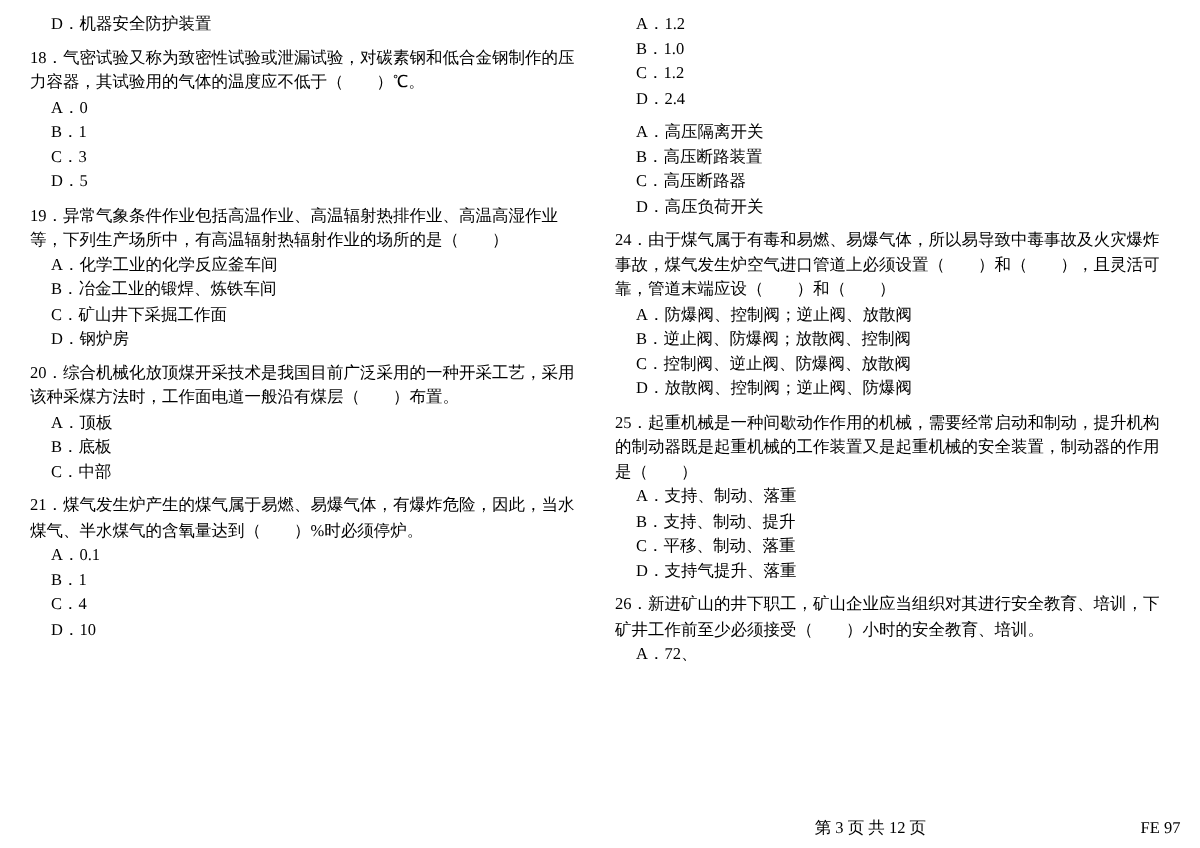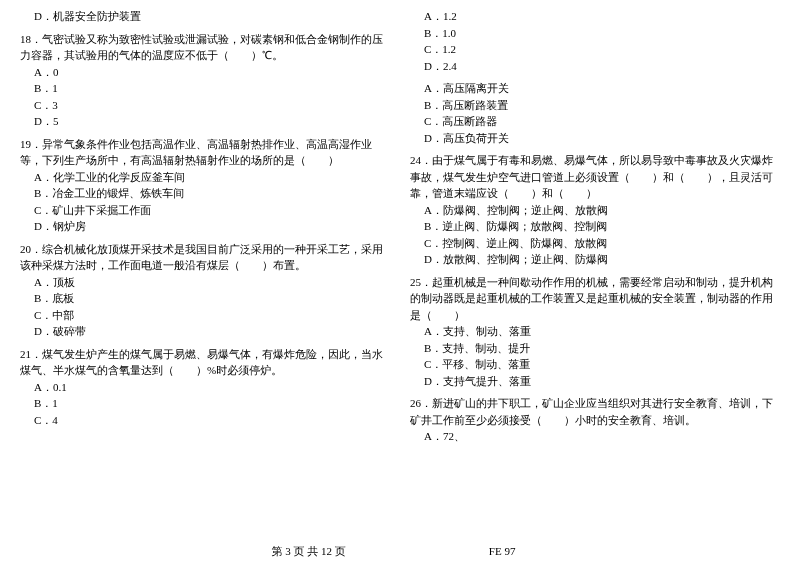--- a/index.html
+++ b/index.html
@@ -38,21 +38,21 @@
     }
     .option {
       margin-left: 14px;
       line-height: 1.5;
     }
     .footer {
       position: absolute;
       bottom: 6px;
       left: 0;
       right: 13px;
-      text-align: center;
+      text-align: right;
       font-size: 11px;
       margin-top: 18px;
     }
   </style>
 </head>
 <body>
 
 <div class="page">
   <div class="columns">
 
@@ -76,28 +76,28 @@
         <div class="option">B．冶金工业的锻焊、炼铁车间</div>
         <div class="option">C．矿山井下采掘工作面</div>
         <div class="option">D．钢炉房</div>
       </div>
 
       <div class="question-block">
         <div class="question-text">20．综合机械化放顶煤开采技术是我国目前广泛采用的一种开采工艺，采用该种采煤方法时，工作面电道一般沿有煤层（　　）布置。</div>
         <div class="option">A．顶板</div>
         <div class="option">B．底板</div>
         <div class="option">C．中部</div>
-        <div class="option">D．破碎带</div>
       </div>
 
       <div class="question-block">
         <div class="question-text">21．煤气发生炉产生的煤气属于易燃、易爆气体，有爆炸危险，因此，当水煤气、半水煤气的含氧量达到（　　）%时必须停炉。</div>
         <div class="option">A．0.1</div>
         <div class="option">B．1</div>
         <div class="option">C．4</div>
+        <div class="option">D．10</div>
       </div>
 
 
     </div>
 
     <div class="col">
 
       <div class="question-block">
         <div class="option">A．1.2</div>
         <div class="option">B．1.0</div>

